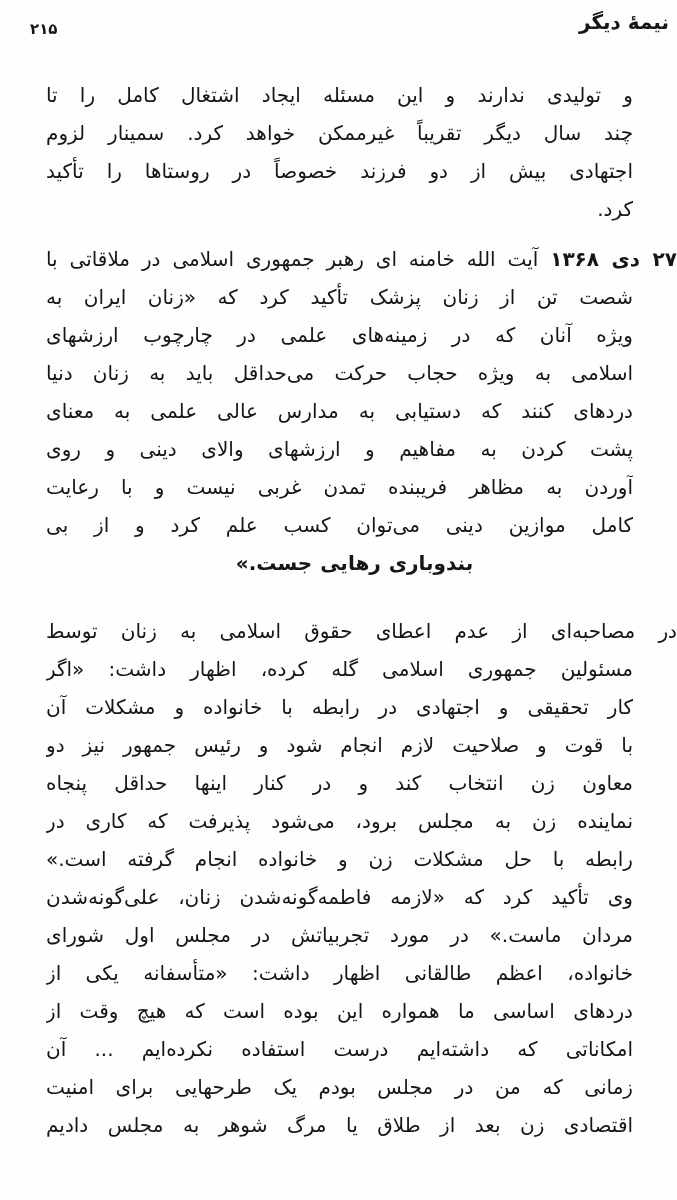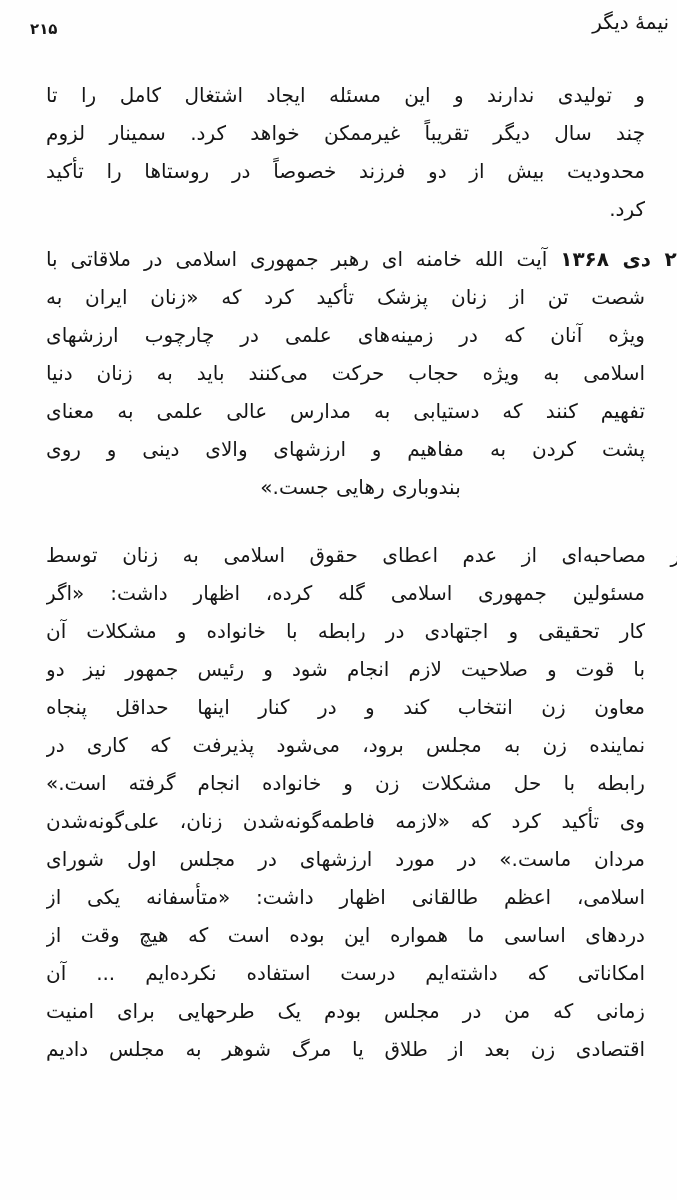--- a/index.html
+++ b/index.html
@@ -25,32 +25,32 @@
   .header {
     display: flex;
     justify-content: space-between;
     align-items: flex-start;
     padding: 10px 8px 0 30px;
     height: 42px;
     box-sizing: border-box;
   }
   .journal-title {
     font-size: 20px;
-    font-weight: normal;
+    font-weight: bold;
     letter-spacing: 0.5px;
     text-align: center;
   }
   .page-number {
     font-size: 15px;
     font-weight: bold;
     margin-top: 10px;
   }
   .body-text {
     margin-top: 34px;
-    padding: 0 32px 0 46px;
+    padding: 0 44px 0 46px;
   }
   .para {
     margin: 0;
   }
   .para + .para {
     margin-top: 12px;
   }
   .para:nth-child(3) {
     margin-top: 30px;
   }
@@ -74,61 +74,64 @@
   
   .para .line:last-child {
     text-align: center;
     text-align-last: right;
   }
   
   .para:nth-child(2) .line:last-child {
     text-align: right;
     text-align-last: center;
     padding-left: 30px;
+    font-weight: bold;
   }
   
   .para:nth-child(3) .line:last-child {
     text-align: justify;
     text-align-last: justify;
   }
 </style>
 </head>
 <body>
 
 <div class="page">
   <div class="header">
     <span class="journal-title">نیمهٔ دیگر</span>
     <span class="page-number">۲۱۵</span>
   </div>
   <main class="body-text">
       <div class="para">
         <div class="line">و تولیدی ندارند و این مسئله ایجاد اشتغال کامل را تا</div>
         <div class="line">چند سال دیگر تقریباً غیرممکن خواهد کرد. سمینار لزوم</div>
-        <div class="line">محدودیت بیش از دو فرزند خصوصاً در روستاها را تأکید</div>
+        <div class="line">اجتهادی بیش از دو فرزند خصوصاً در روستاها را تأکید</div>
         <div class="line">کرد.</div>
       </div>
       <div class="para dated">
         <div class="line"><span class="entry-date">۲۷ دی ۱۳۶۸</span> آیت الله خامنه ای رهبر جمهوری اسلامی در ملاقاتی با</div>
         <div class="line">شصت تن از زنان پزشک تأکید کرد که «زنان ایران به</div>
         <div class="line">ویژه آنان که در زمینه‌های علمی در چارچوب ارزشهای</div>
-        <div class="line">اسلامی به ویژه حجاب حرکت می‌کنند باید به زنان دنیا</div>
-        <div class="line">تفهیم کنند که دستیابی به مدارس عالی علمی به معنای</div>
+        <div class="line">اسلامی به ویژه حجاب حرکت می‌حداقل باید به زنان دنیا</div>
+        <div class="line">دردهای کنند که دستیابی به مدارس عالی علمی به معنای</div>
         <div class="line">پشت کردن به مفاهیم و ارزشهای والای دینی و روی</div>
+        <div class="line">آوردن به مظاهر فریبنده تمدن غربی نیست و با رعایت</div>
+        <div class="line">کامل موازین دینی می‌توان کسب علم کرد و از بی</div>
         <div class="line">بندوباری رهایی جست.»</div>
       </div>
       <div class="para dated">
         <div class="line">در مصاحبه‌ای از عدم اعطای حقوق اسلامی به زنان توسط</div>
         <div class="line">مسئولین جمهوری اسلامی گله کرده، اظهار داشت: «اگر</div>
         <div class="line">کار تحقیقی و اجتهادی در رابطه با خانواده و مشکلات آن</div>
         <div class="line">با قوت و صلاحیت لازم انجام شود و رئیس جمهور نیز دو</div>
         <div class="line">معاون زن انتخاب کند و در کنار اینها حداقل پنجاه</div>
         <div class="line">نماینده زن به مجلس برود، می‌شود پذیرفت که کاری در</div>
         <div class="line">رابطه با حل مشکلات زن و خانواده انجام گرفته است.»</div>
         <div class="line">وی تأکید کرد که «لازمه فاطمه‌گونه‌شدن زنان، علی‌گونه‌شدن</div>
-        <div class="line">مردان ماست.» در مورد ارزشهای در مجلس اول شورای</div>
-        <div class="line">اسلامی، اعظم طالقانی اظهار داشت: «متأسفانه یکی از</div>
+        <div class="line">مردان ماست.» در مورد تجربیاتش در مجلس اول شورای</div>
+        <div class="line">خانواده، اعظم طالقانی اظهار داشت: «متأسفانه یکی از</div>
         <div class="line">دردهای اساسی ما همواره این بوده است که هیچ وقت از</div>
         <div class="line">امکاناتی که داشته‌ایم درست استفاده نکرده‌ایم ... آن</div>
         <div class="line">زمانی که من در مجلس بودم یک طرحهایی برای امنیت</div>
         <div class="line">اقتصادی زن بعد از طلاق یا مرگ شوهر به مجلس دادیم</div>
       </div>
     </main>
 </div>
 
 </body></html>

